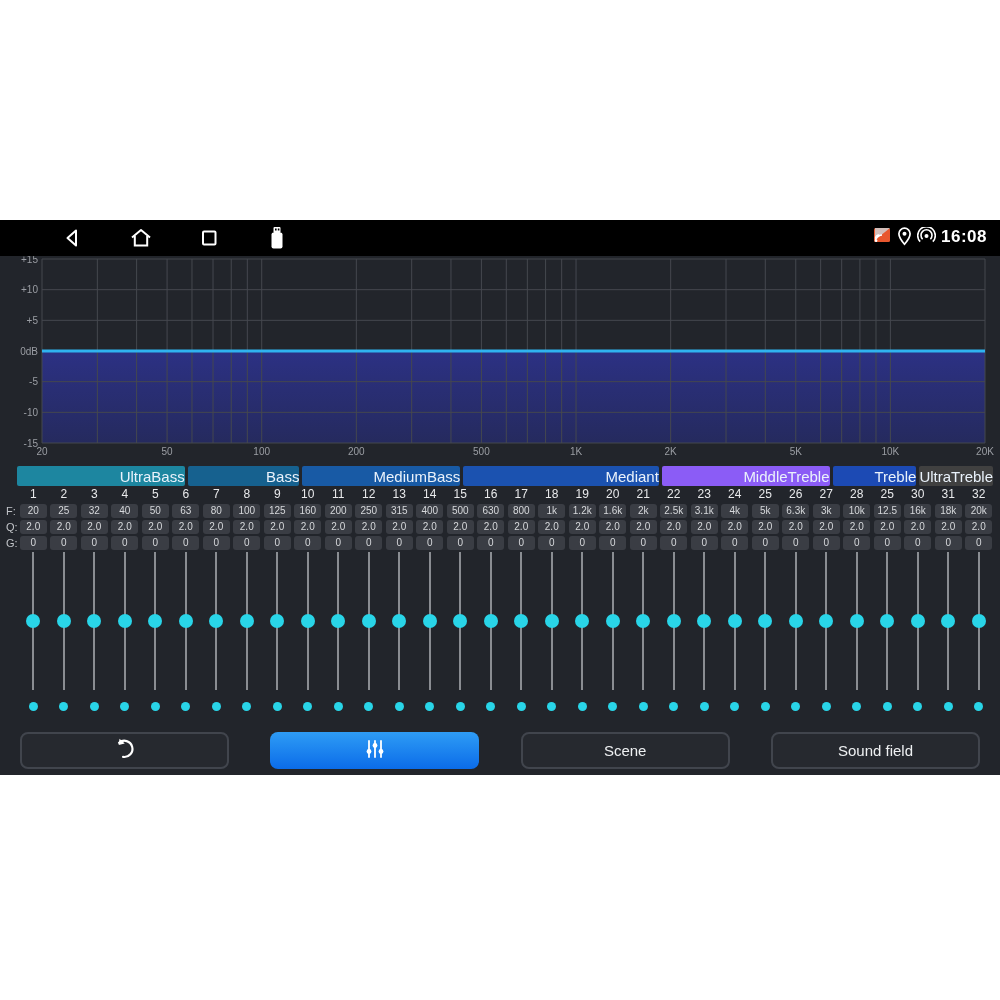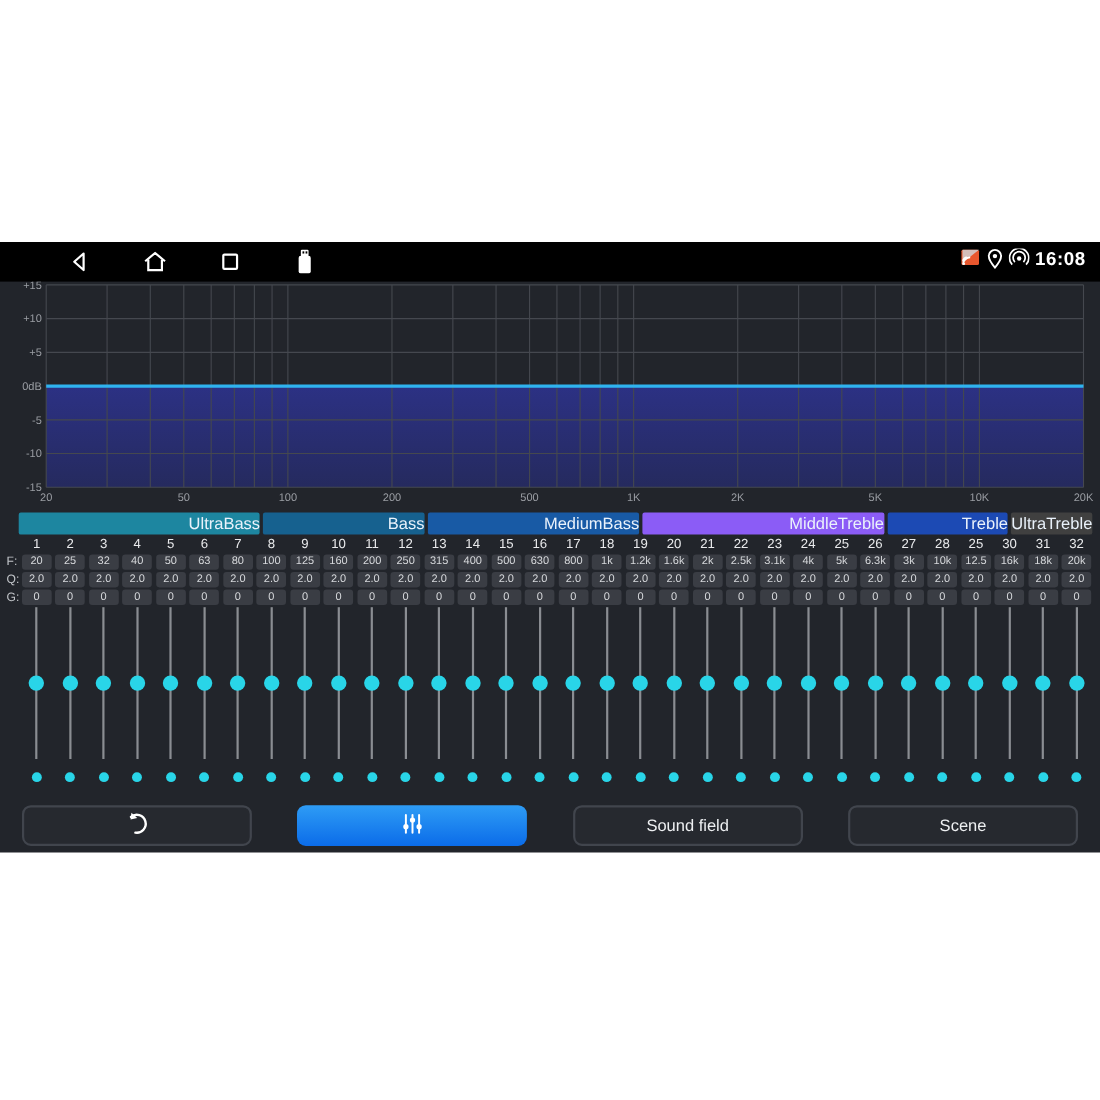--- a/index.html
+++ b/index.html
@@ -161,20 +161,23 @@
     <div class="bands" id="bands">
         <div class="band" style="flex-grow: 6; background: rgb(29, 134, 160);">
           <span>UltraBass</span>
         </div>
         <div class="band" style="flex-grow: 4; background: rgb(22, 97, 143);">
           <span>Bass</span>
         </div>
         <div class="band" style="flex-grow: 4; background: rgb(24, 90, 165); padding-left: 46px;">
           <span>MediumBass</span>
         </div>
+        <div class="band" style="flex-grow: 7; background: rgb(27, 82, 176);">
+          <span>Mediant</span>
+        </div>
         <div class="band" style="flex-grow: 6; background: #8b5cf6;">
           <span>MiddleTreble</span>
         </div>
         <div class="band" style="flex-grow: 3; background: rgb(28, 74, 180);">
           <span>Treble</span>
         </div>
         <div class="band" style="flex-grow: 2; background: #404040;">
           <span>UltraTreble</span>
         </div>
       </div>
@@ -497,20 +500,20 @@
                 <line x1="6" y1="4" x2="6" y2="20"></line>
                 <line x1="12" y1="4" x2="12" y2="20"></line>
                 <line x1="18" y1="4" x2="18" y2="20"></line>
               </g>
               <circle cx="6" cy="14.5" r="2.4" fill="#fff"></circle>
               <circle cx="12" cy="8.5" r="2.4" fill="#fff"></circle>
               <circle cx="18" cy="14.5" r="2.4" fill="#fff"></circle>
             </svg></span>
         </div>
         <div class="fbtn">
+          <span>Scene</span>
+        </div>
+        <div class="fbtn">
           <span>Sound field</span>
-        </div>
-        <div class="fbtn">
-          <span>Scene</span>
         </div>
       </div>
   </div>
 </div>
 
 </body></html>

